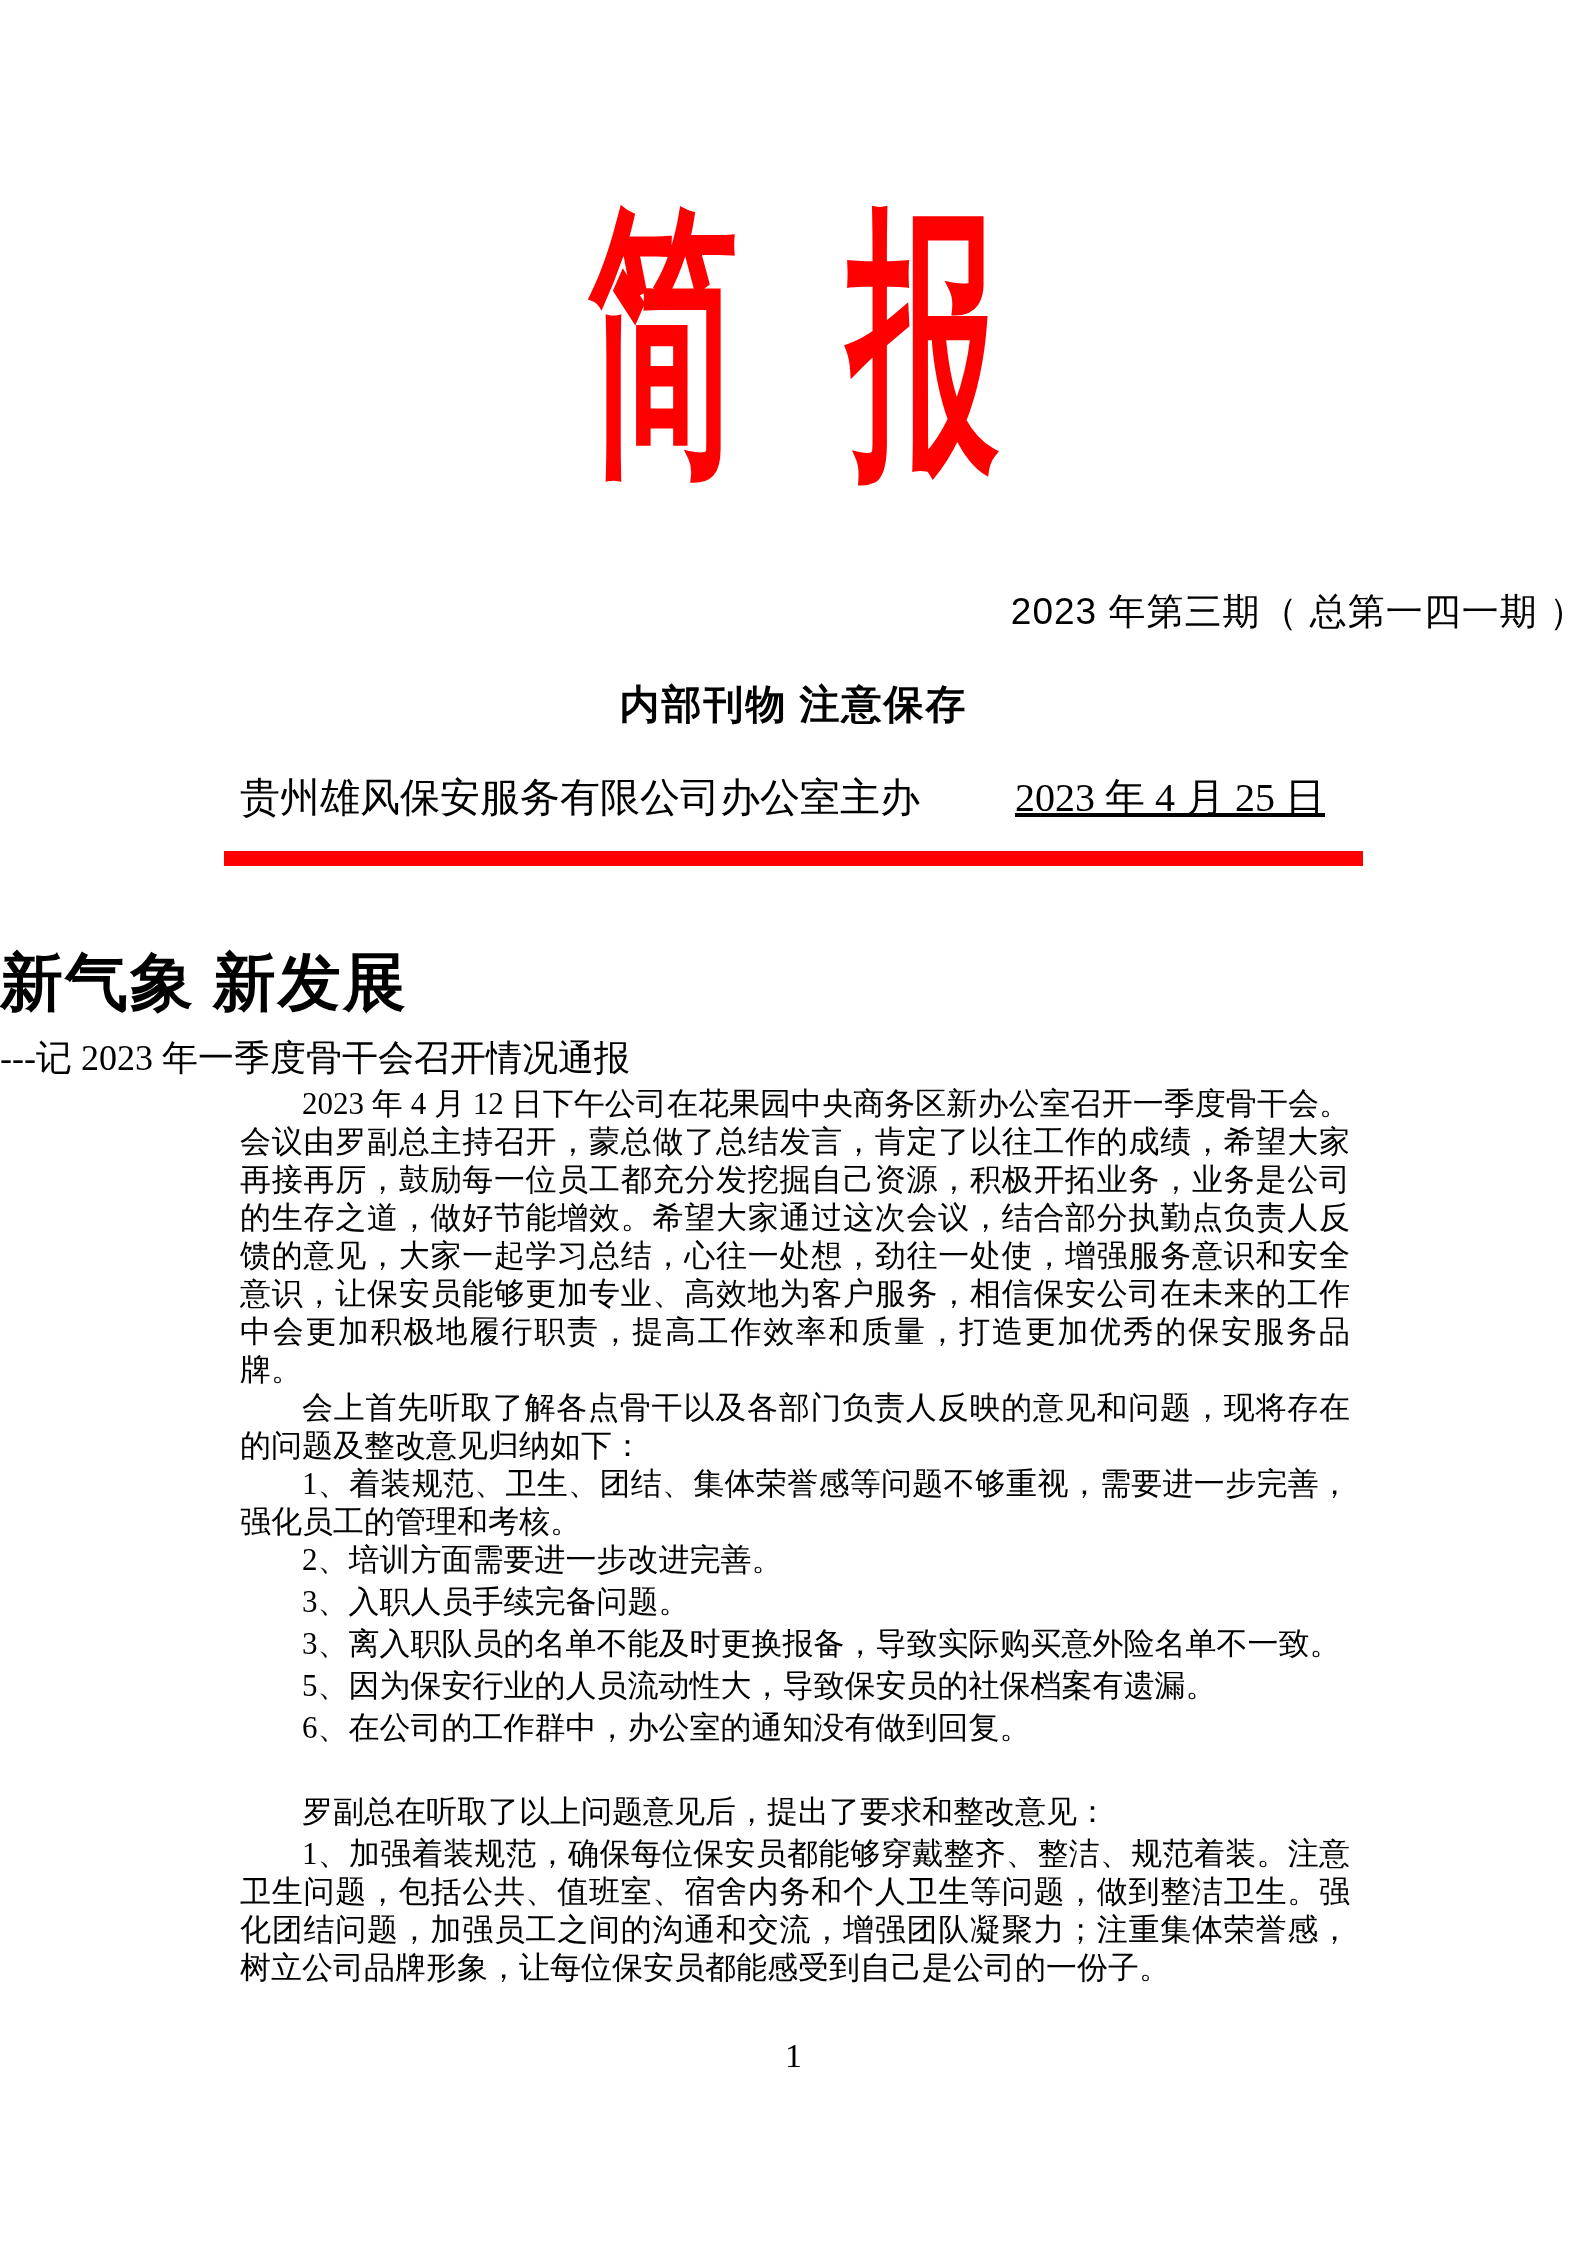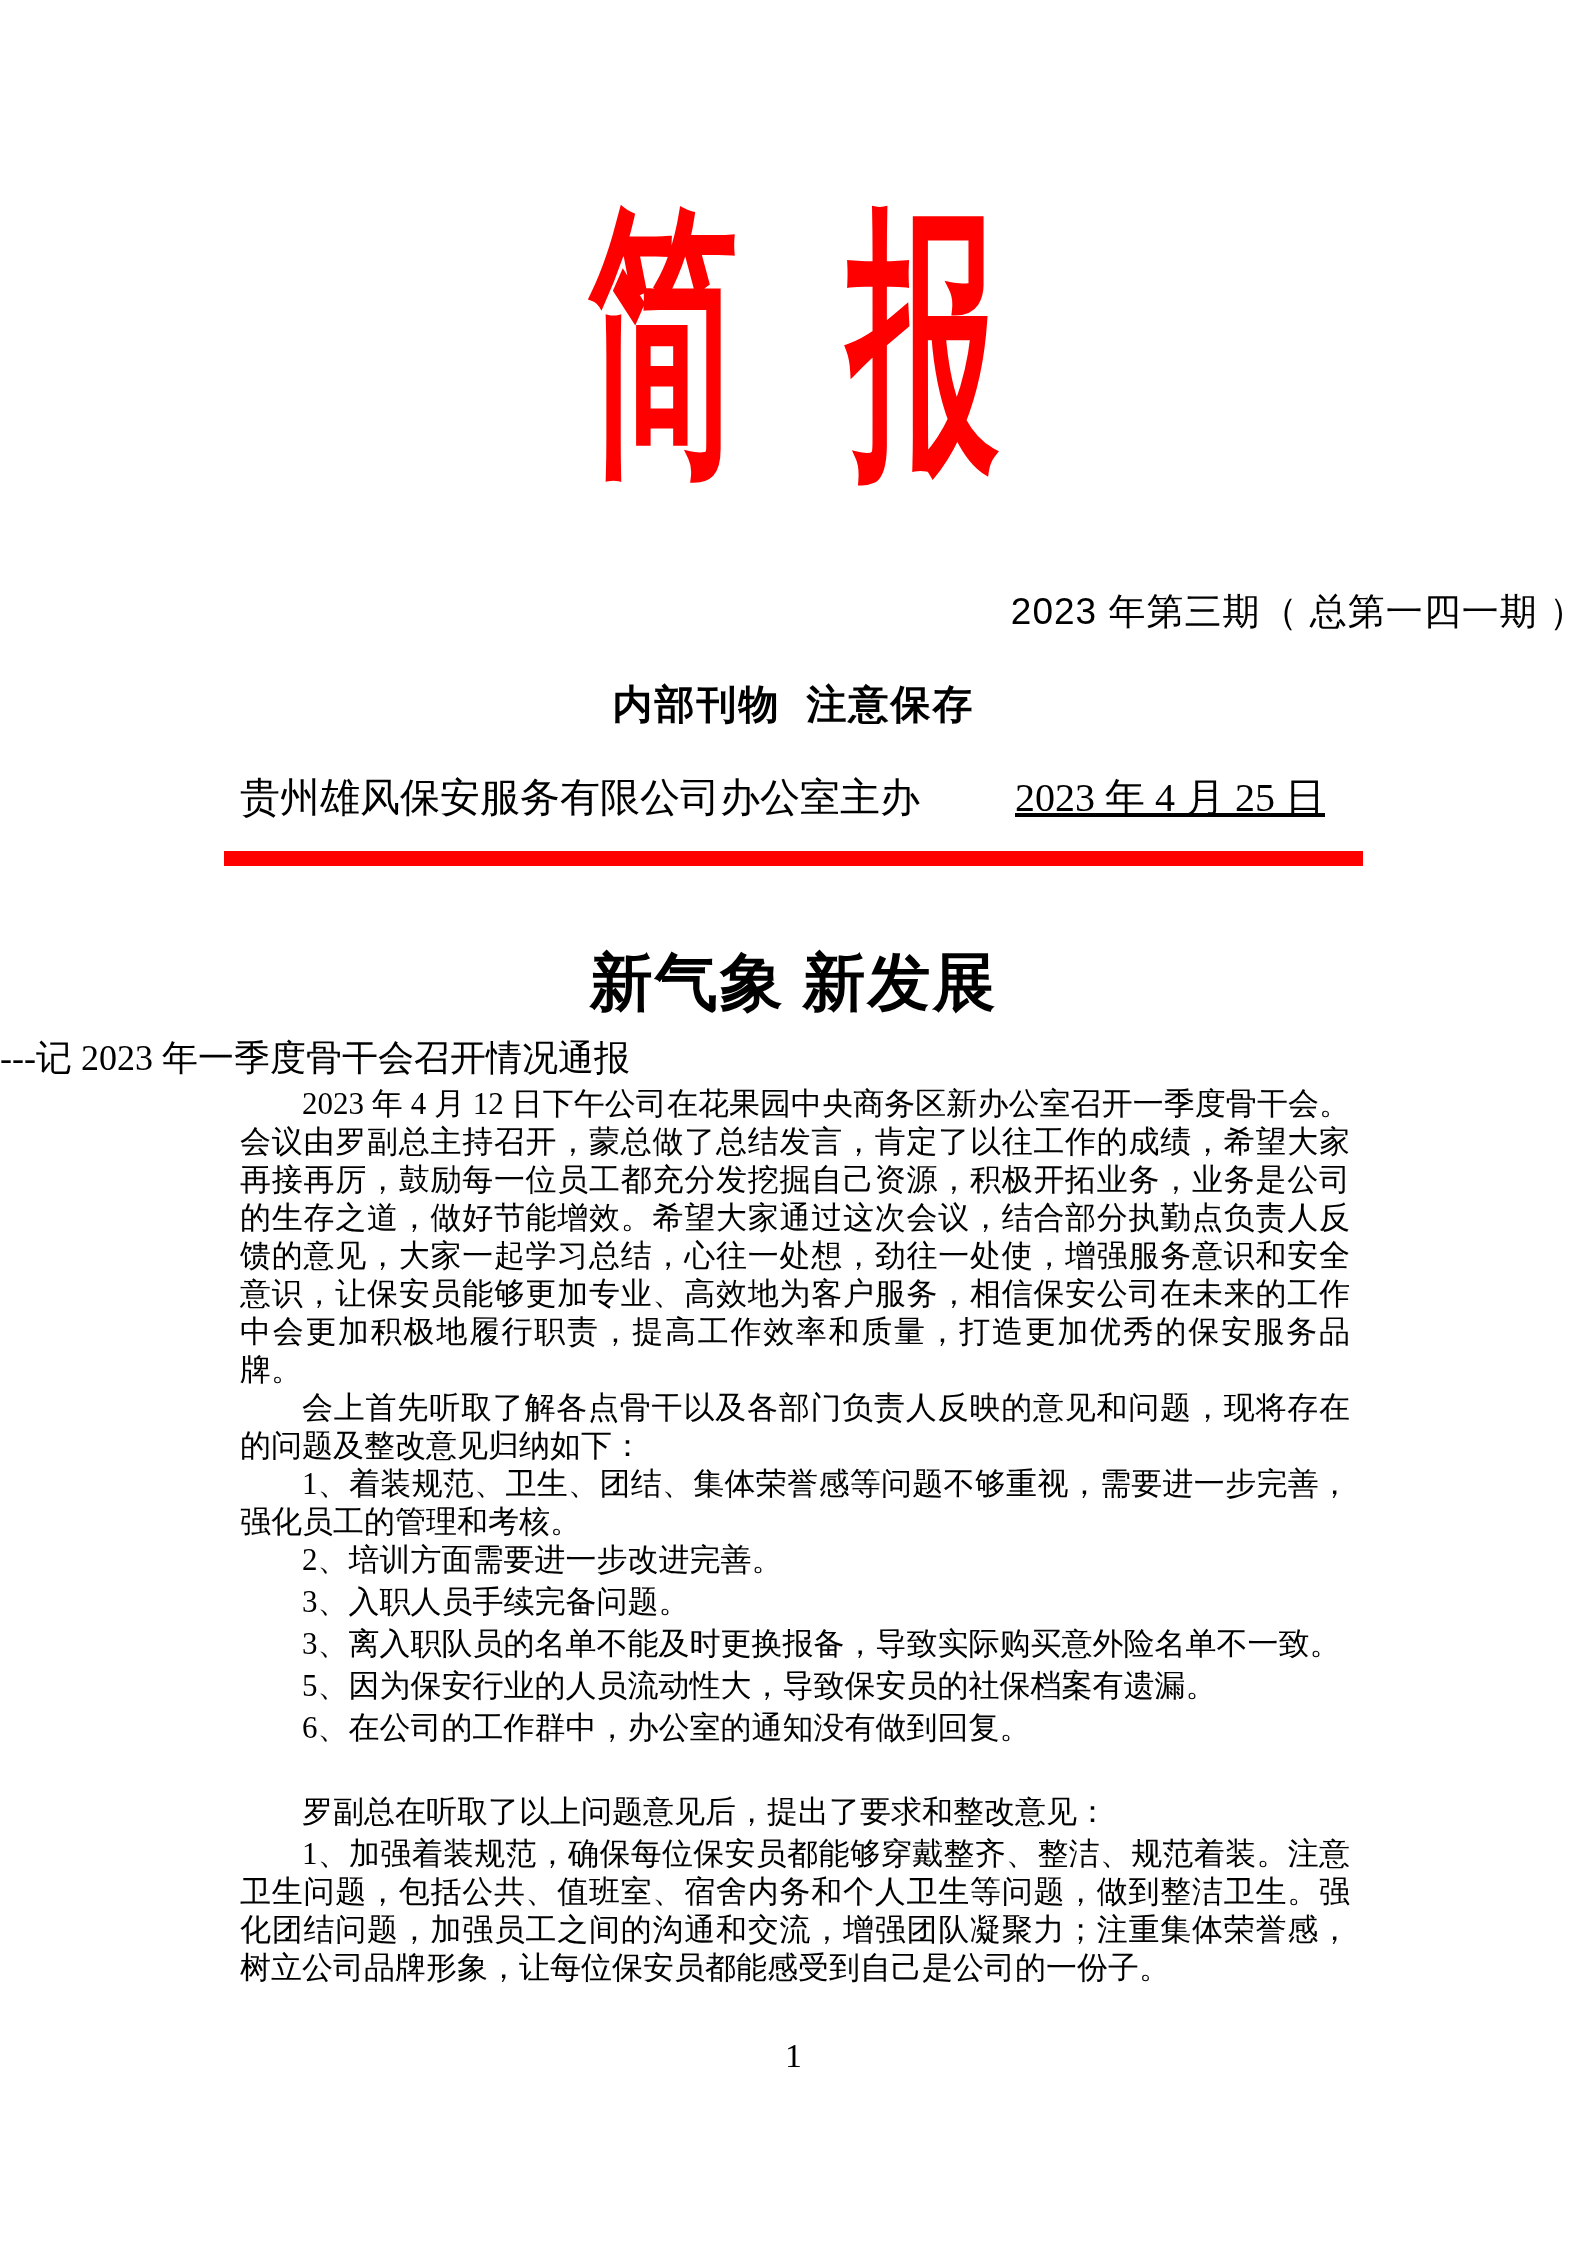--- a/index.html
+++ b/index.html
@@ -35,21 +35,21 @@
   .issue-line {
     margin-top: 97px;
     text-align: right;
     font-family: "Liberation Sans", "DejaVu Sans", sans-serif;
     font-size: 37px;
     letter-spacing: 1px;
   }
   .notice-line {
     margin-top: 40px;
     text-align: center;
-    font-family: Liberation Mono, monospace;
+    font-family: Liberation Serif, serif;
     font-weight: bold;
     font-size: 40px;
     letter-spacing: 2px;
   }
   .pub-row {
     margin: 38px 237px 0 240px;
     display: flex;
     justify-content: space-between;
     align-items: baseline;
     font-size: 40px;
@@ -57,21 +57,20 @@
   }
   .pub-date { margin-right: 25px; text-decoration: underline; }
   .red-rule {
     margin: 26px 224px 0 224px;
     height: 15px;
     background: #ff0000;
   }
   
   .article-title {
     margin-top: 74px;
-    text-align: center;
     font-weight: bold;
     font-size: 63px;
     letter-spacing: 2px;
   }
   .article-subtitle {
     margin-top: 8px;
     text-align: left;
     margin-right: 325px;
     font-size: 36px;
   }

